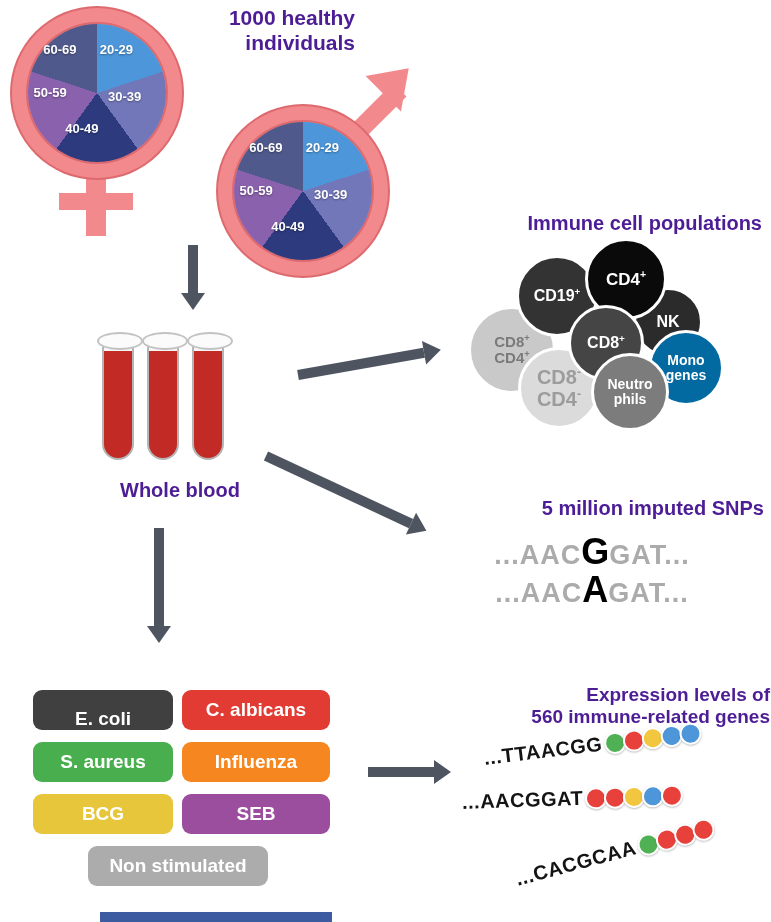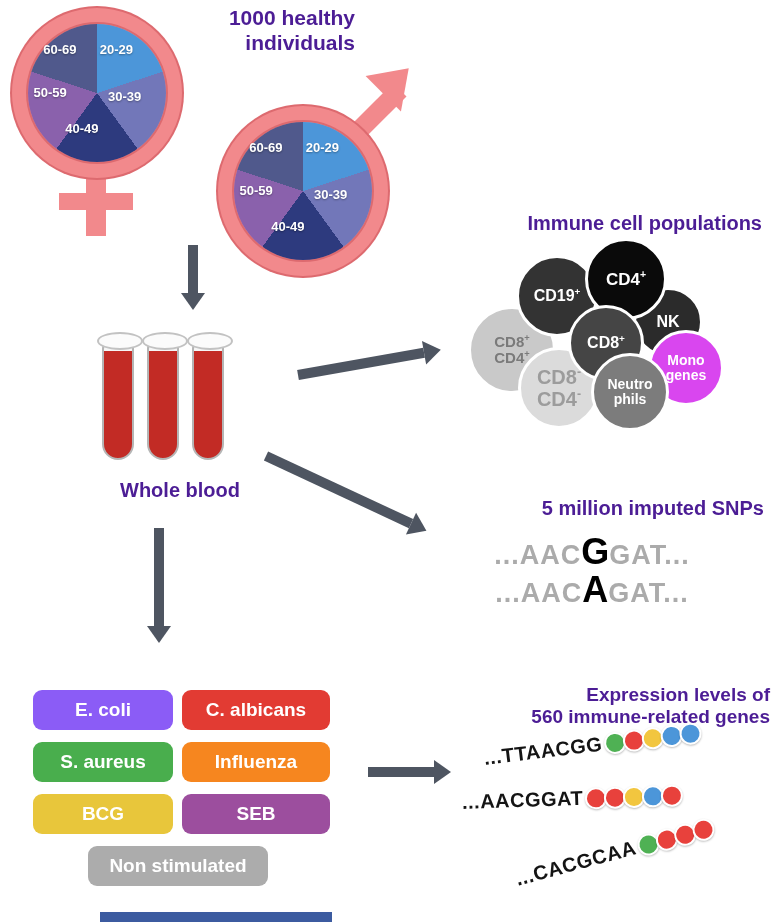--- a/index.html
+++ b/index.html
@@ -193,34 +193,34 @@
     <span><span>CD8</span><sup>+</sup></span>
   </div>
   <div class="cell c-cd8cd4n" style="background: rgb(219, 219, 219); color: rgb(156, 156, 156);">
     <span><span>CD8</span><sup>-</sup></span>
     <span><span>CD4</span><sup>-</sup></span>
   </div>
   <div class="cell c-neutro" style="background: rgb(124, 124, 124); color: rgb(255, 255, 255);">
     <span>Neutro</span>
     <span>phils</span>
   </div>
-  <div class="cell c-mono" style="background: #d946ef; color: rgb(255, 255, 255);">
+  <div class="cell c-mono" style="background: #0369a1; color: rgb(255, 255, 255);">
     <span>Mono</span>
     <span>genes</span>
   </div>
 
   <div class="title" id="t-snp">5 million imputed SNPs</div>
   <div class="snp-seq" id="snp1">
     <span>...AAC</span><span class="variant">G</span><span>GAT...</span>
   </div>
   <div class="snp-seq" id="snp2">
     <span>...AAC</span><span class="variant">A</span><span>GAT...</span>
   </div>
 
-  <div class="pill" id="p1" style="background: #8b5cf6;">
+  <div class="pill" id="p1" style="background: #404040; align-items: flex-end;">
       <span>E. coli</span>
     </div>
   <div class="pill" id="p3" style="background: rgb(73, 174, 77);">
       <span>S. aureus</span>
     </div>
   <div class="pill" id="p2" style="background: rgb(226, 59, 51);">
       <span>C. albicans</span>
     </div>
   <div class="pill" id="p4" style="background: rgb(246, 134, 31);">
       <span>Influenza</span>

